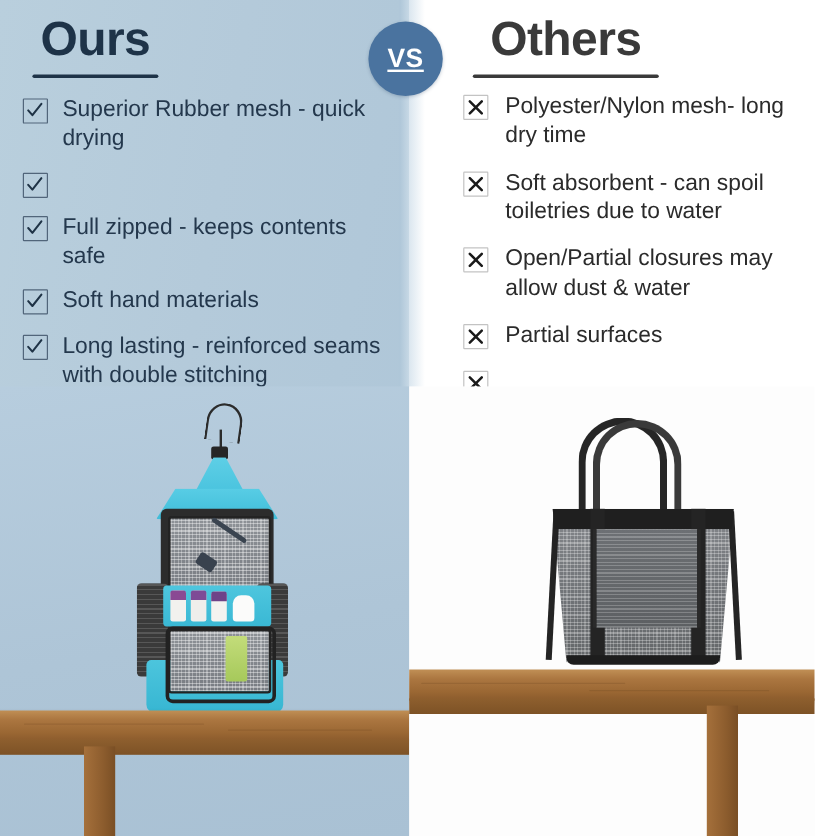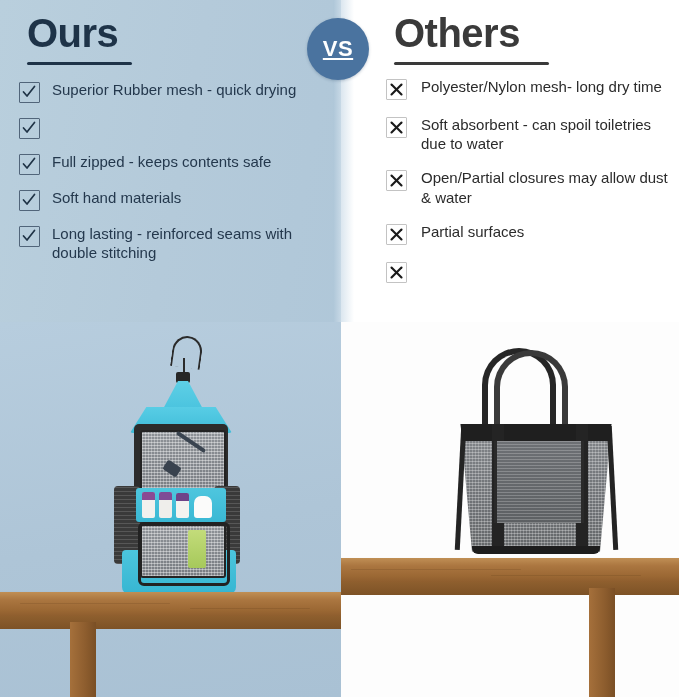--- a/index.html
+++ b/index.html
@@ -18,21 +18,21 @@
   .bg-right{
     position:absolute;left:341px;top:0;width:338px;height:697px;
     background:#ffffff;
   }
   .bg-seam{
     position:absolute;left:333px;top:0;width:34px;height:697px;
     background:linear-gradient(90deg,rgba(174,198,216,1) 0%,rgba(205,221,233,.75) 22%,rgba(255,255,255,.96) 62%,#fff 100%);
   }
 
   
-  .head{position:absolute;}
+  .head{position:absolute;text-align:center;}
   .head .title{
     font-size:40px;font-weight:700;letter-spacing:-0.5px;line-height:1;
     margin:0;white-space:nowrap;
   }
   .head .rule{height:3px;margin-top:9px;border-radius:2px;}
 
   #head-ours{left:27px;top:13px;}
   #head-ours .title{color:#1e3348;}
   #head-ours .rule{width:105px;background:#1e3348;}
 
@@ -47,21 +47,21 @@
     box-shadow:0 1px 3px rgba(40,70,100,.28);
   }
   .vs span{color:#fff;font-size:22px;font-weight:700;letter-spacing:.5px;text-decoration:underline;}
 
   
   .list{position:absolute;}
   #list-ours{left:19px;top:80px;width:310px;}
   #list-others{left:386px;top:77px;width:285px;}
 
   .row{display:flex;align-items:flex-start;margin-bottom:12px;}
-  .row .txt{font-size:15px;line-height:1.28;}
+  .row .txt{font-size:19px;line-height:1.28;}
 
   
   .box-check{
     flex:0 0 auto;width:19px;height:19px;margin-top:2px;margin-right:12px;
     border:1.3px solid #51657a;border-radius:1px;position:relative;background:transparent;
   }
   .box-check svg{position:absolute;left:2px;top:2px;}
   #list-ours .txt{color:#24384d;}
 
   

